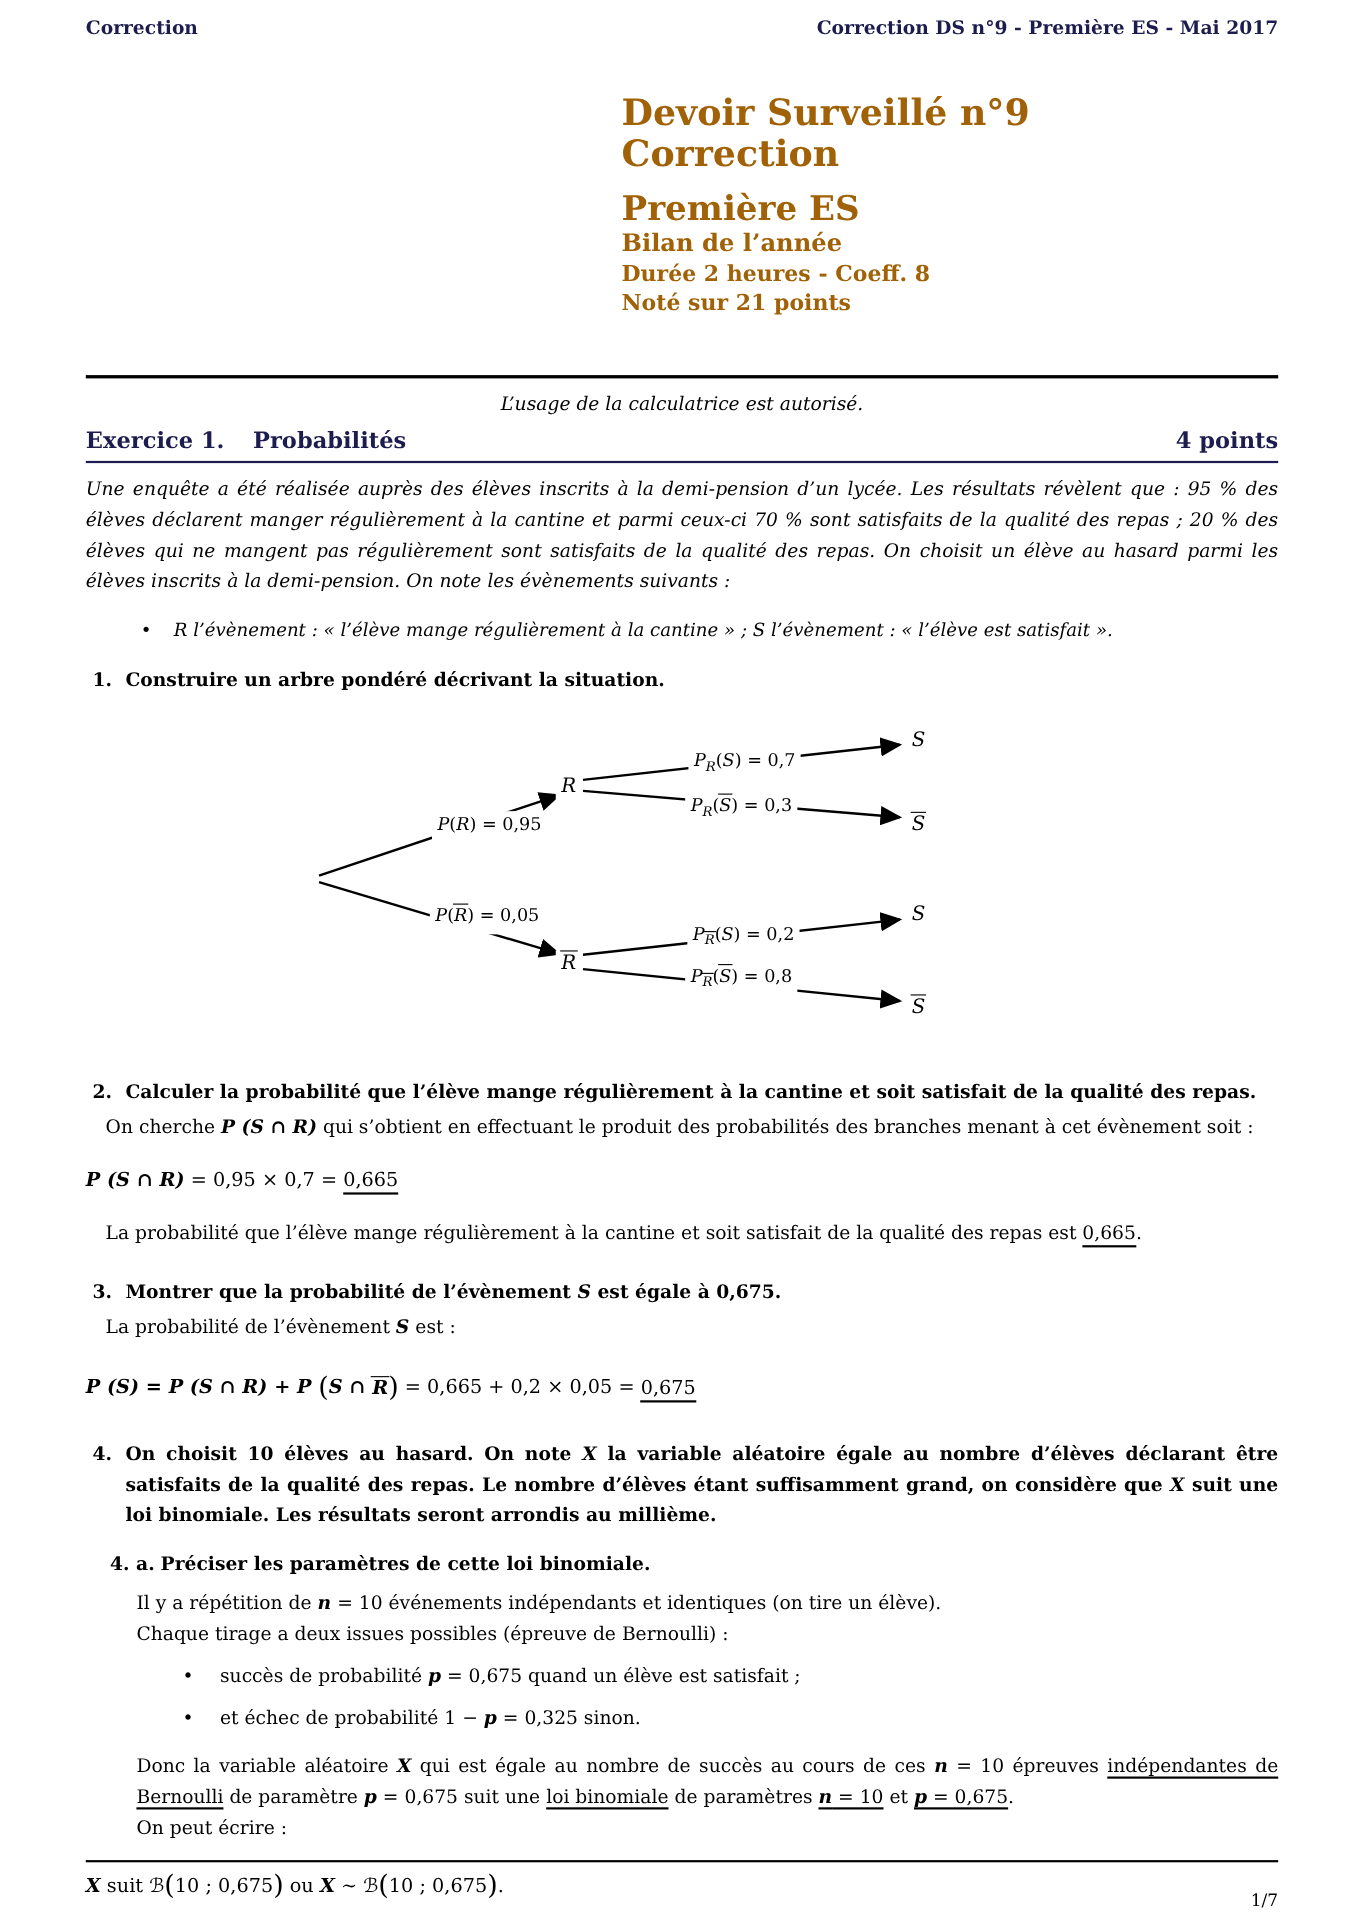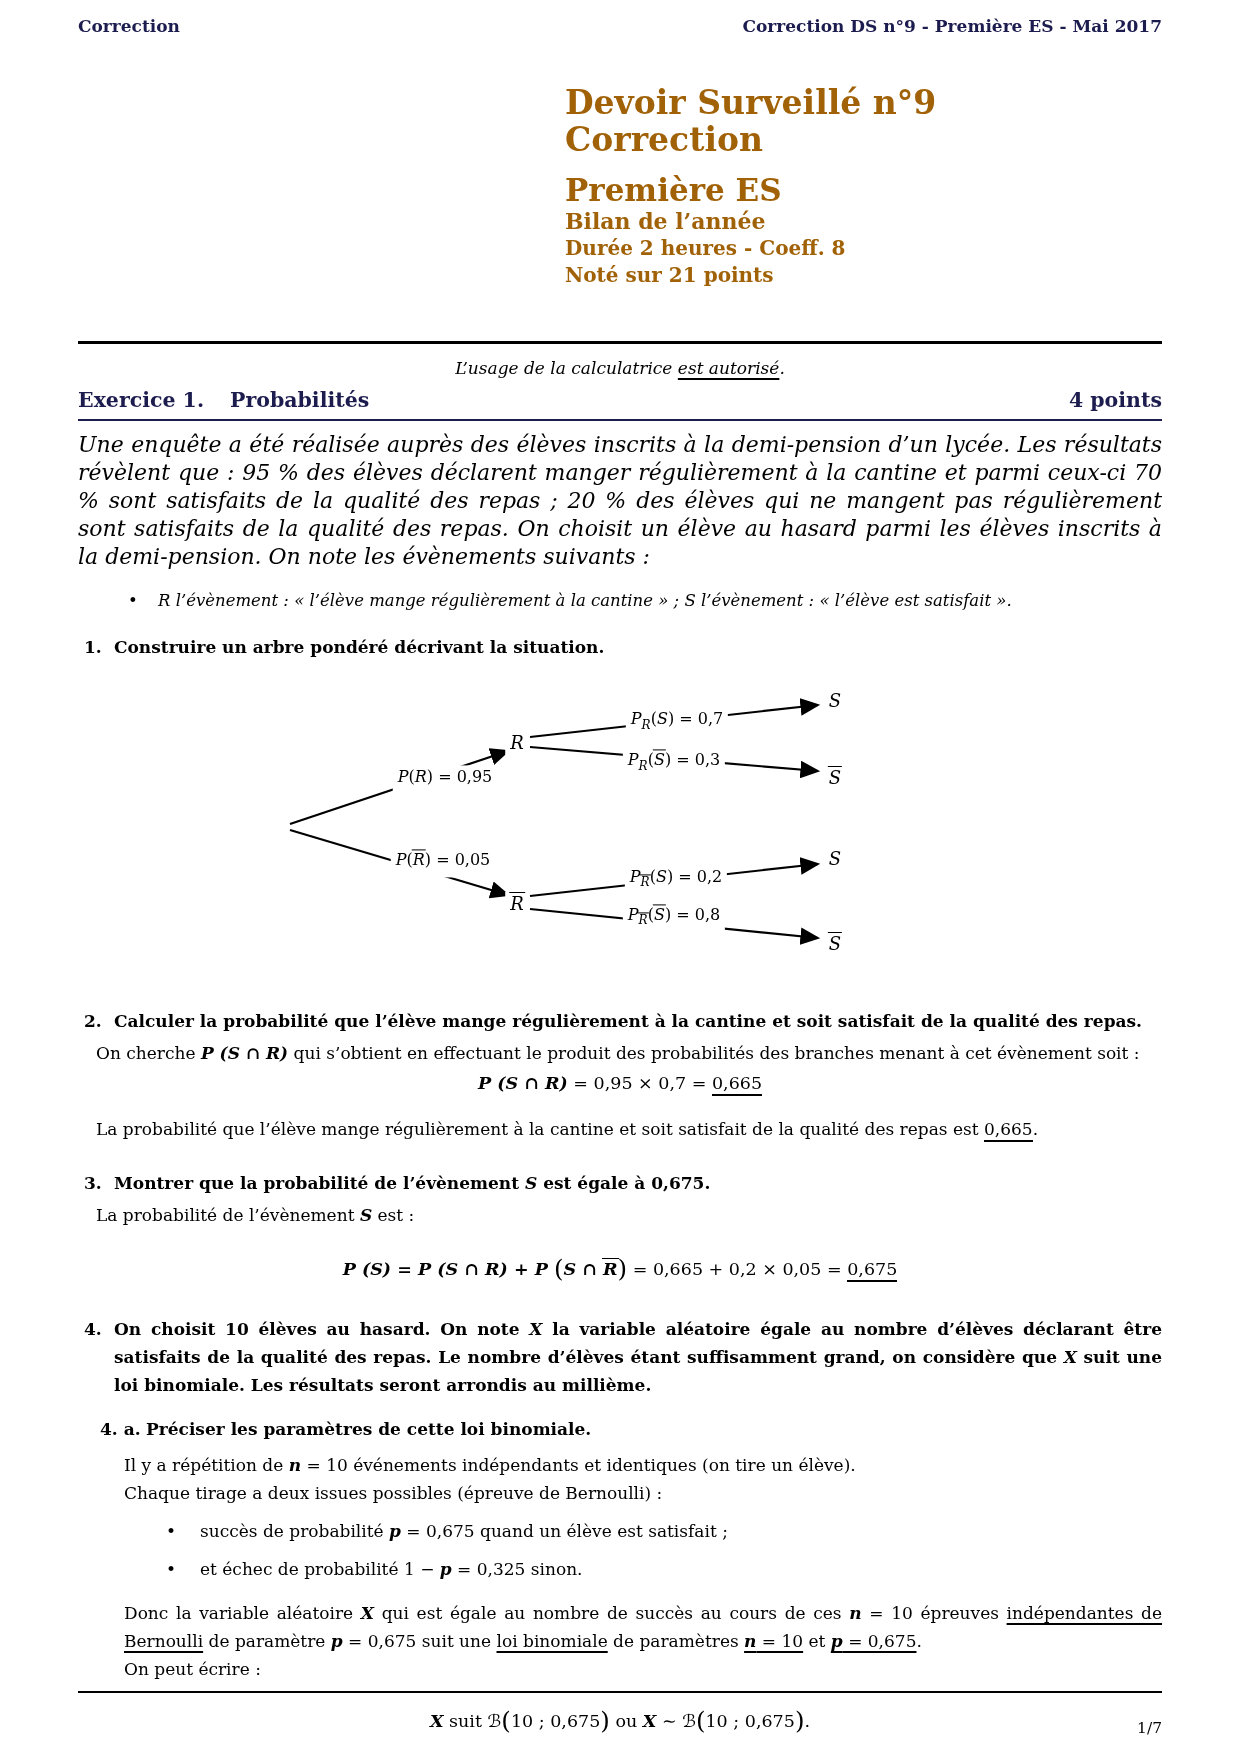--- a/index.html
+++ b/index.html
@@ -15,29 +15,29 @@
        padding-top:12px;font-weight:bold;font-size:17px;color:#1c1c4f;}
   
   .titleblock{margin-left:487px;margin-top:44px;color:#a16207;font-weight:bold;}
   .t-big{font-size:33px;line-height:37px;}
   .t-mid{font-size:31px;line-height:36px;margin-top:14px;}
   .t-sub1{font-size:22px;line-height:27px;}
   .t-sub2{font-size:20px;line-height:27px;}
   .thickrule{border:none;border-top:3.5px solid #000;margin:52px 0 0 0;}
   
   .notice{text-align:center;font-style:italic;margin-top:10px;font-size:17px;}
-  .u-thin{text-decoration:underline;text-underline-offset:4px;text-decoration-thickness:1.5px;}
+  .u-thin{text-underline-offset:4px;text-decoration-thickness:1.5px;}
   
   .exhdr{display:flex;justify-content:space-between;align-items:baseline;
          color:#1c1c4f;font-weight:bold;font-size:20.5px;margin-top:4px;
          border-bottom:2.5px solid #1c1c4f;padding-bottom:5px;}
   .exhdr .exlab{margin-right:26px;}
   .exhdr .exleft{display:flex;}
   
-  .intro{font-style:italic;text-align:justify;margin-top:10px;font-size:22px;line-height:28px;}
+  .intro{font-style:italic;text-align:justify;margin-top:10px;font-size:17px;line-height:28px;}
   .evbullet{font-style:italic;margin-top:16px;padding-left:50px;display:flex;font-size:16.5px;}
   .evbullet .mark{width:30px;flex:0 0 30px;font-style:normal;}
   
   .qhead{display:flex;font-weight:bold;margin-top:18px;}
   .qhead .num{flex:0 0 30px;padding-left:6px;}
   .qhead .num4a{flex:0 0 46px;padding-left:22px;}
   .qbody{margin-left:18px;margin-top:4px;}
   i.var{font-style:italic;font-weight:bold;}
   i.varb{font-style:italic;}
   
@@ -46,21 +46,21 @@
   .tnode,.tlabel{
     position:absolute;transform:translate(-50%,-50%);
     background:#fff;white-space:nowrap;padding:1px 5px;line-height:22px;
   }
   .tnode{font-size:18px;font-style:italic;}
   .tlabel{font-size:16px;}
   .tlabel sub{font-size:12px;}
   .ov{position:relative;}
   .ov::before{content:"";position:absolute;left:-1px;right:-1px;top:-1px;border-top:1.7px solid #000;}
   
-  .eq{text-align:center;margin:2px 0;font-size:17.5px;}
+  .eq{margin:20px 0;font-size:17.5px;}
   .res{border-bottom:2px solid #000;padding-bottom:1px;}
   .bigp{font-size:140%;font-weight:normal;vertical-align:-0.1em;font-style:normal;}
   .scr{font-family:"DejaVu Sans","Liberation Sans",sans-serif;font-style:italic;}
   
   .abullet{display:flex;margin-top:10px;padding-left:88px;}
   .abullet .mark{width:34px;flex:0 0 34px;}
   .ul{text-decoration:underline;text-underline-offset:4px;text-decoration-thickness:1.6px;}
   
   .footer{position:absolute;left:78px;right:78px;bottom:12px;
           border-top:2px solid #000;padding-top:21px;text-align:right;font-size:15.5px;}

